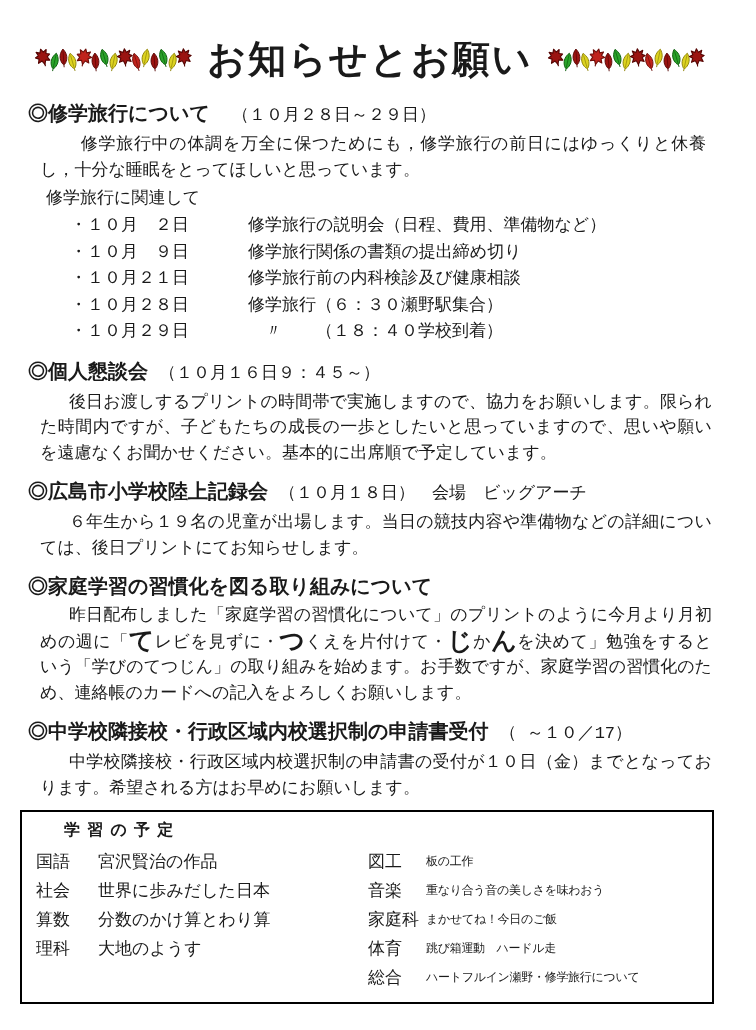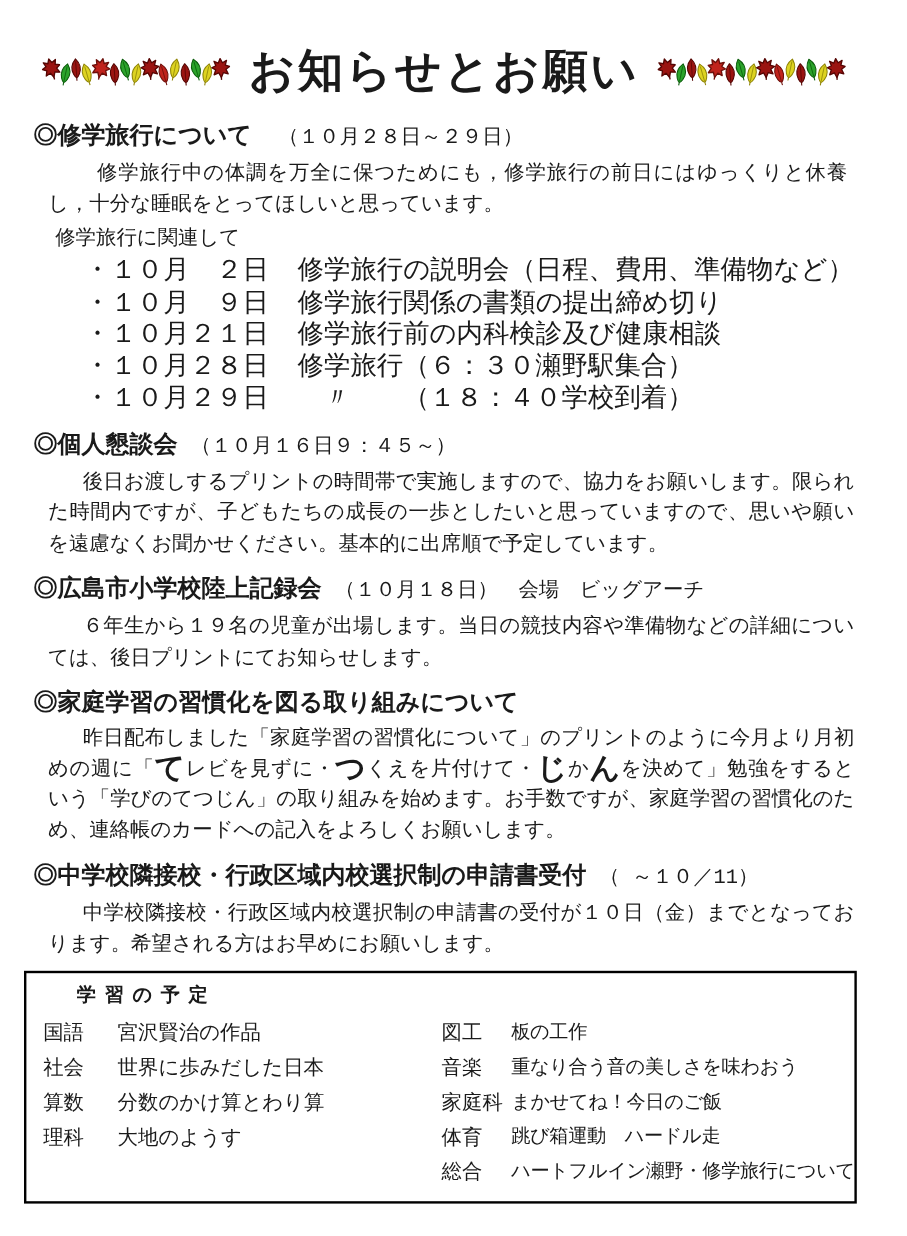--- a/index.html
+++ b/index.html
@@ -42,21 +42,21 @@
     line-height:25.5px;
     margin:2px 0 3px 12px;
     text-indent:1.7em;
     text-align:justify;
   }
   .para.indent2 { text-indent:2.4em; margin-right:6px; }
 
   .sub-label { font-size:17px; line-height:25px; margin:3px 0 2px 18px; }
 
   .schedule { margin:2px 0 4px 42px; }
-  .sched-row { display:flex; font-size:22px; line-height:26.5px; white-space:nowrap; }
+  .sched-row { display:flex; font-size:17px; line-height:26.5px; white-space:nowrap; }
   .sched-date { width:178px; }
 
   .bigchar {
     font-family:"Liberation Sans", sans-serif;
     font-weight:bold;
     font-size:25px;
     line-height:1;
     vertical-align:-2px;
   }
 
@@ -75,21 +75,21 @@
     letter-spacing:0.45em;
     margin:2px 0 6px 28px;
   }
   .plan-cols { display:flex; }
   .plan-col { font-size:17px; line-height:29px; }
   .plan-col-left { width:332px; flex:none; }
   .plan-col-right { flex:1; min-width:0; }
   .plan-row { display:flex; white-space:nowrap; }
   .plan-subject { width:62px; flex:none; }
   .plan-col-right .plan-subject { width:58px; }
-  .plan-col-right .plan-topic { font-size:16px; letter-spacing:-0.3px; }
+  .plan-col-right .plan-topic { font-size:12px; letter-spacing:-0.3px; }
 
   .hidden-defs { position:absolute; width:0; height:0; overflow:hidden; }
 </style>
 </head>
 <body>
 
 <svg class="hidden-defs" xmlns="http://www.w3.org/2000/svg" aria-hidden="true">
   <defs>
     <g id="sym-maple" stroke-width="1.4" stroke-linejoin="round">
       <path d="M10 20 L10 23.5" fill="none"></path>
@@ -253,21 +253,21 @@
   <section>
     <h2 class="sec-head">
       <span class="head-main">◎家庭学習の習慣化を図る取り組みについて</span>
     </h2>
     <p class="para"><span>昨日配布しました「家庭学習の習慣化について」のプリントのように今月より月初めの週に「</span><span class="bigchar">て</span><span>レビを見ずに・</span><span class="bigchar">つ</span><span>くえを片付けて・</span><span class="bigchar">じ</span><span>か</span><span class="bigchar">ん</span><span>を決めて」勉強をするという「学びのてつじん」の取り組みを始めます。お手数ですが、家庭学習の習慣化のため、連絡帳のカードへの記入をよろしくお願いします。</span></p>
   </section>
 
   <section>
     <h2 class="sec-head">
       <span class="head-main">◎中学校隣接校・行政区域内校選択制の申請書受付</span>
-      <span class="head-note">（ ～１０／11）</span>
+      <span class="head-note">（ ～１０／17）</span>
     </h2>
     <p class="para">中学校隣接校・行政区域内校選択制の申請書の受付が１０日（金）までとなっております。希望される方はお早めにお願いします。</p>
   </section>
 
   <div class="plan-box">
     <div class="plan-title">学習の予定</div>
     <div class="plan-cols">
       <div class="plan-col plan-col-left">
         <div class="plan-row">
           <span class="plan-subject">国語</span>

